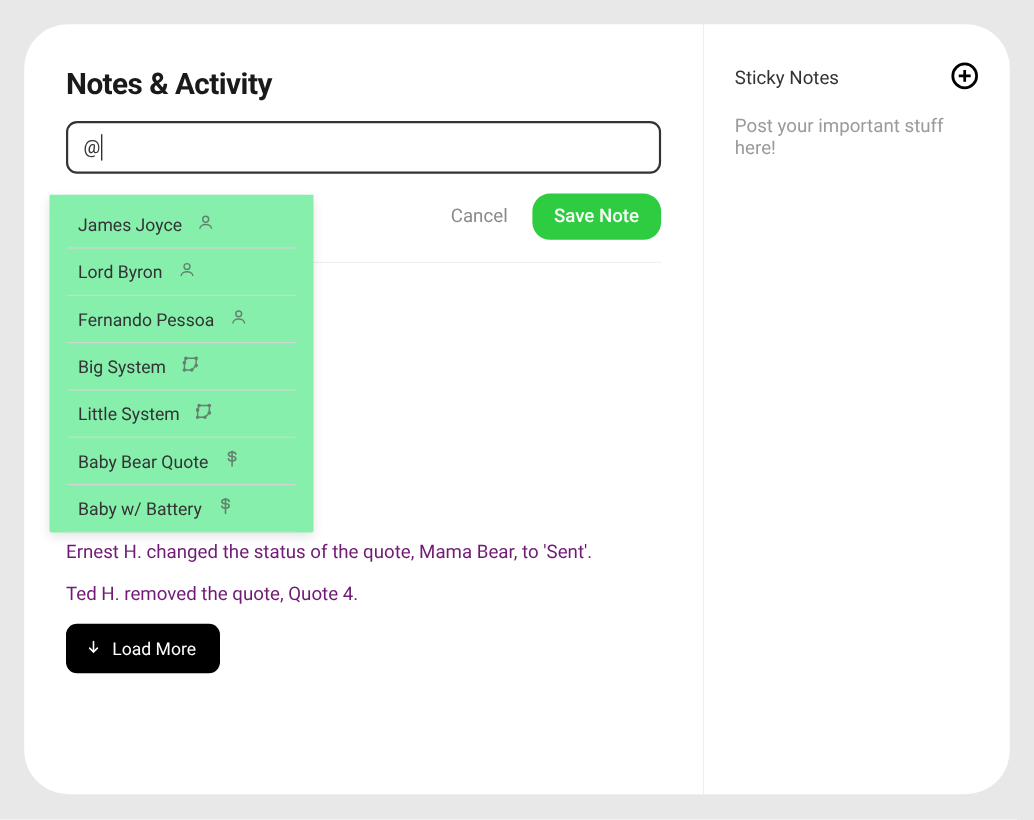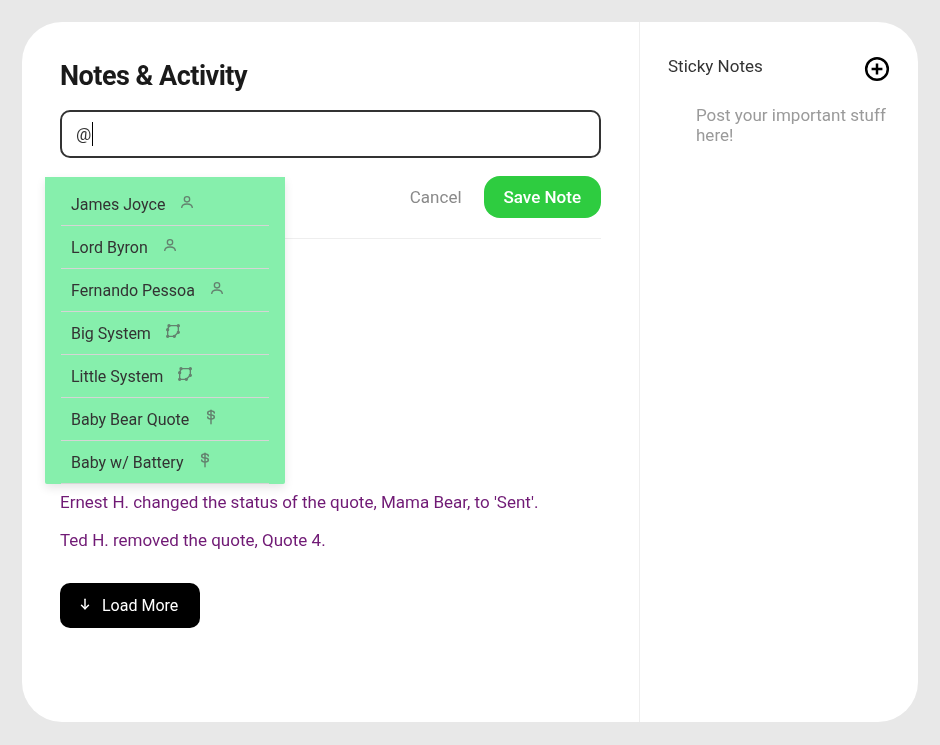--- a/index.html
+++ b/index.html
@@ -105,21 +105,20 @@
     color: #fff;
     border: none;
     border-radius: 10px;
     padding: 13px 22px 13px 18px;
     font-size: 16px;
     display: inline-flex;
     align-items: center;
     gap: 10px;
     cursor: pointer;
     font-family: inherit;
-    margin-top: 16px;
   }
   .load-more svg { width: 14px; height: 14px; }
 
   
   .dropdown {
     position: absolute;
     left: 23px;
     top: 155px;
     width: 240px;
     background: #86efac;
@@ -142,38 +141,37 @@
     height: 1px;
     background: #d5d5d5;
     margin: 0 16px;
   }
   .dd-item svg { width: 16px; height: 16px; flex-shrink: 0; opacity: 0.7; }
 
   
   .sticky-header {
     display: flex;
     justify-content: space-between;
-    align-items: flex-start;
+    align-items: center;
     margin-bottom: 20px;
   }
   .sticky-title {
     font-size: 17px;
     color: #333;
   }
   .plus-btn {
     background: none;
     border: none;
     cursor: pointer;
     padding: 0;
   }
   .plus-btn svg { width: 26px; height: 26px; }
   .sticky-desc {
     color: #9a9a9a;
     font-size: 17px;
-    margin-left: 28px;
   }
 </style>
 </head>
 <body>
 
 <div class="card">
 
   <div class="left-pane">
     <h1 class="title">Notes &amp; Activity</h1>
 

